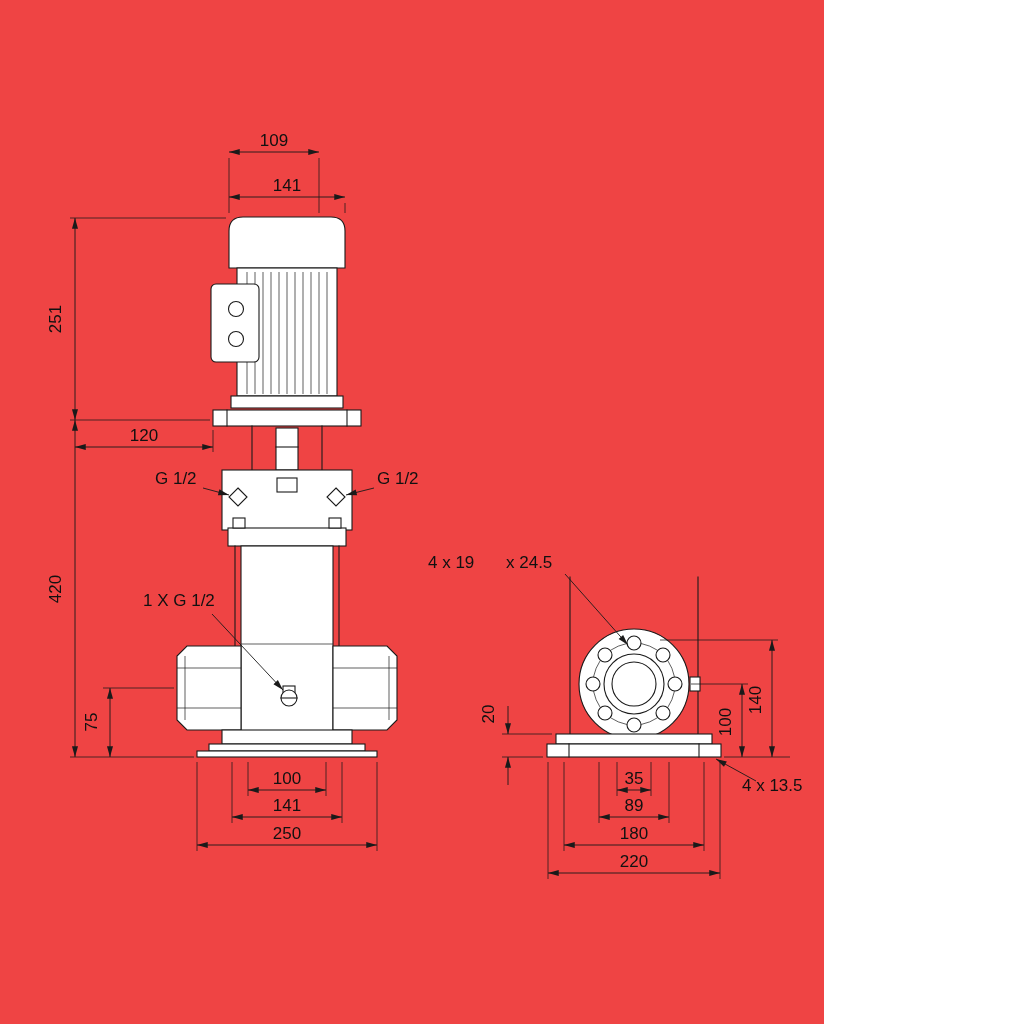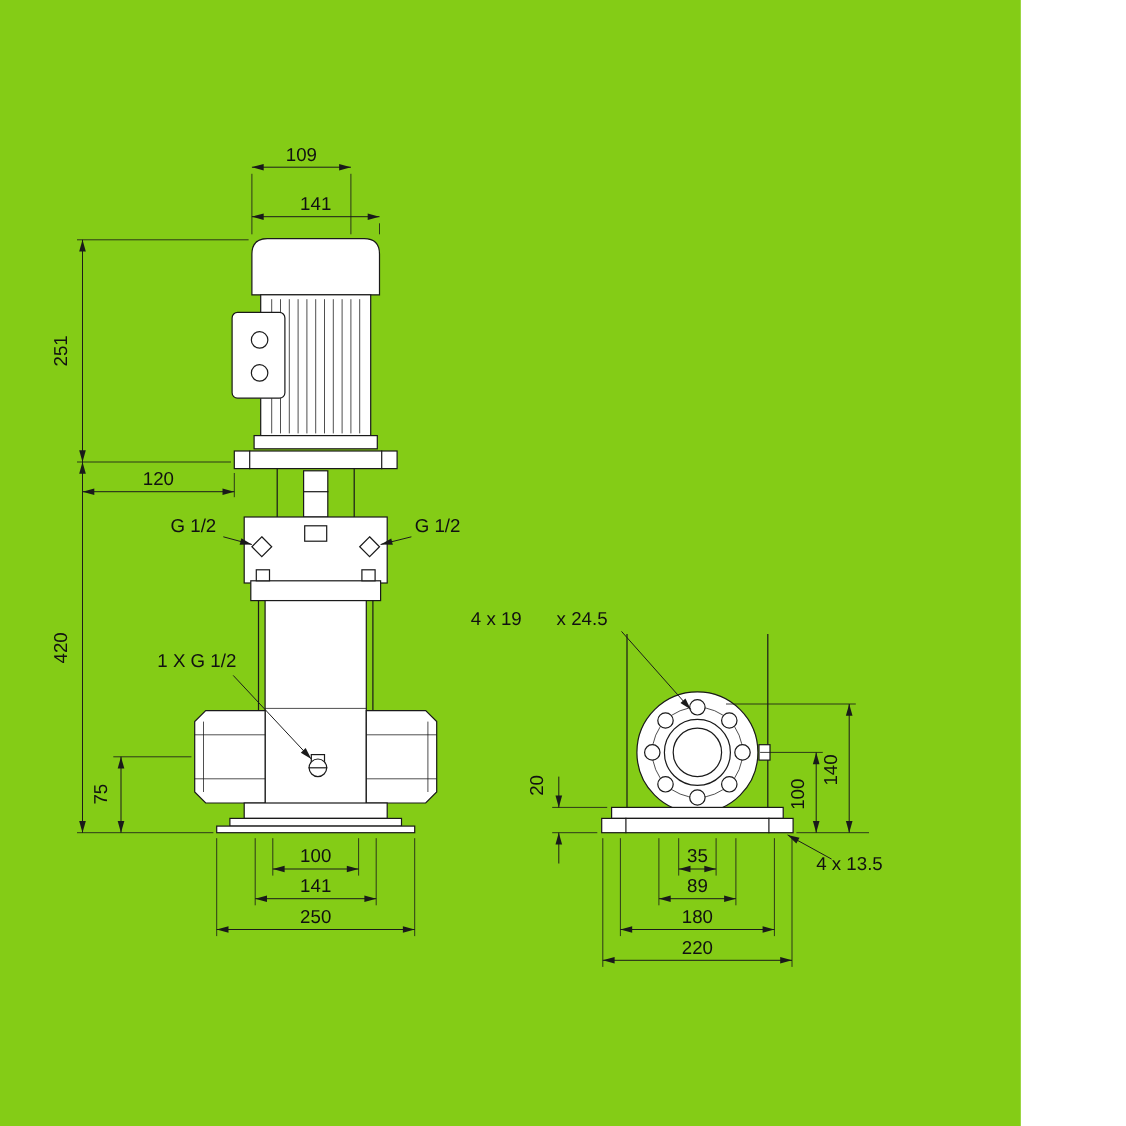--- a/index.html
+++ b/index.html
@@ -1,16 +1,16 @@
 <!DOCTYPE html>
 <html><head>
 <meta charset="utf-8">
 <style>
   html,body{margin:0;padding:0;background:#ffffff;}
-  .canvas{width:928px;height:1024px;background:#84cc16;position:relative;overflow:hidden;}
+  .canvas{width:824px;height:1024px;background:#ef4444;position:relative;overflow:hidden;}
   svg{display:block;}
   
   .o{stroke:#1a1a1a;stroke-width:1.1;fill:none;stroke-linecap:square;}
   .solid{fill:#ffffff;}
   .thin{stroke:#1a1a1a;stroke-width:0.7;fill:none;}
   
   .x{stroke:#1a1a1a;stroke-width:0.75;fill:none;}
   
   .d{stroke:#1a1a1a;stroke-width:0.9;fill:none;marker-start:url(#arr);marker-end:url(#arr);}
   

